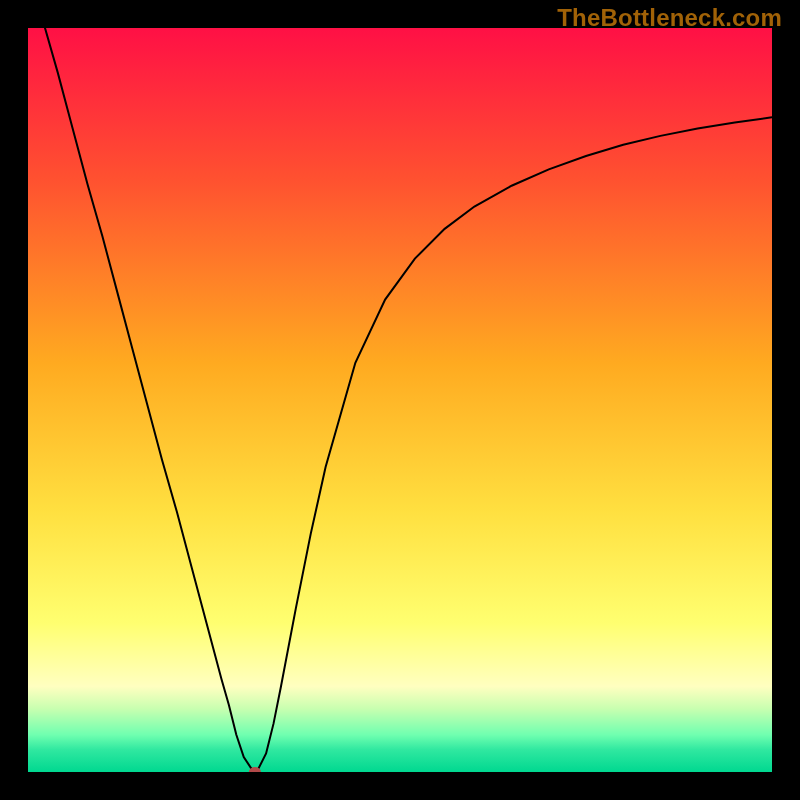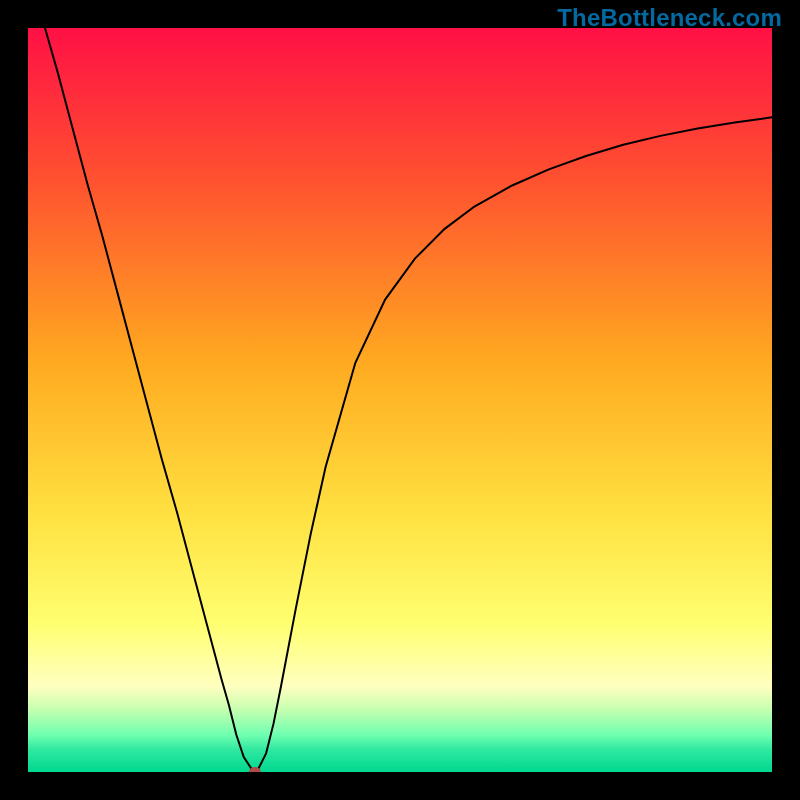--- a/index.html
+++ b/index.html
@@ -14,21 +14,21 @@
   .frame {
     position: relative;
     width: 800px;
     height: 800px;
     background: #000000;
   }
   .watermark {
     position: absolute;
     top: 4px;
     right: 18px;
-    color: #0369a1;
+    color: #a16207;
     font-size: 24px;
     font-weight: 600;
     letter-spacing: 0.2px;
     user-select: none;
   }
   .plot-area {
     position: absolute;
     left: 28px;
     top: 28px;
     width: 744px;

